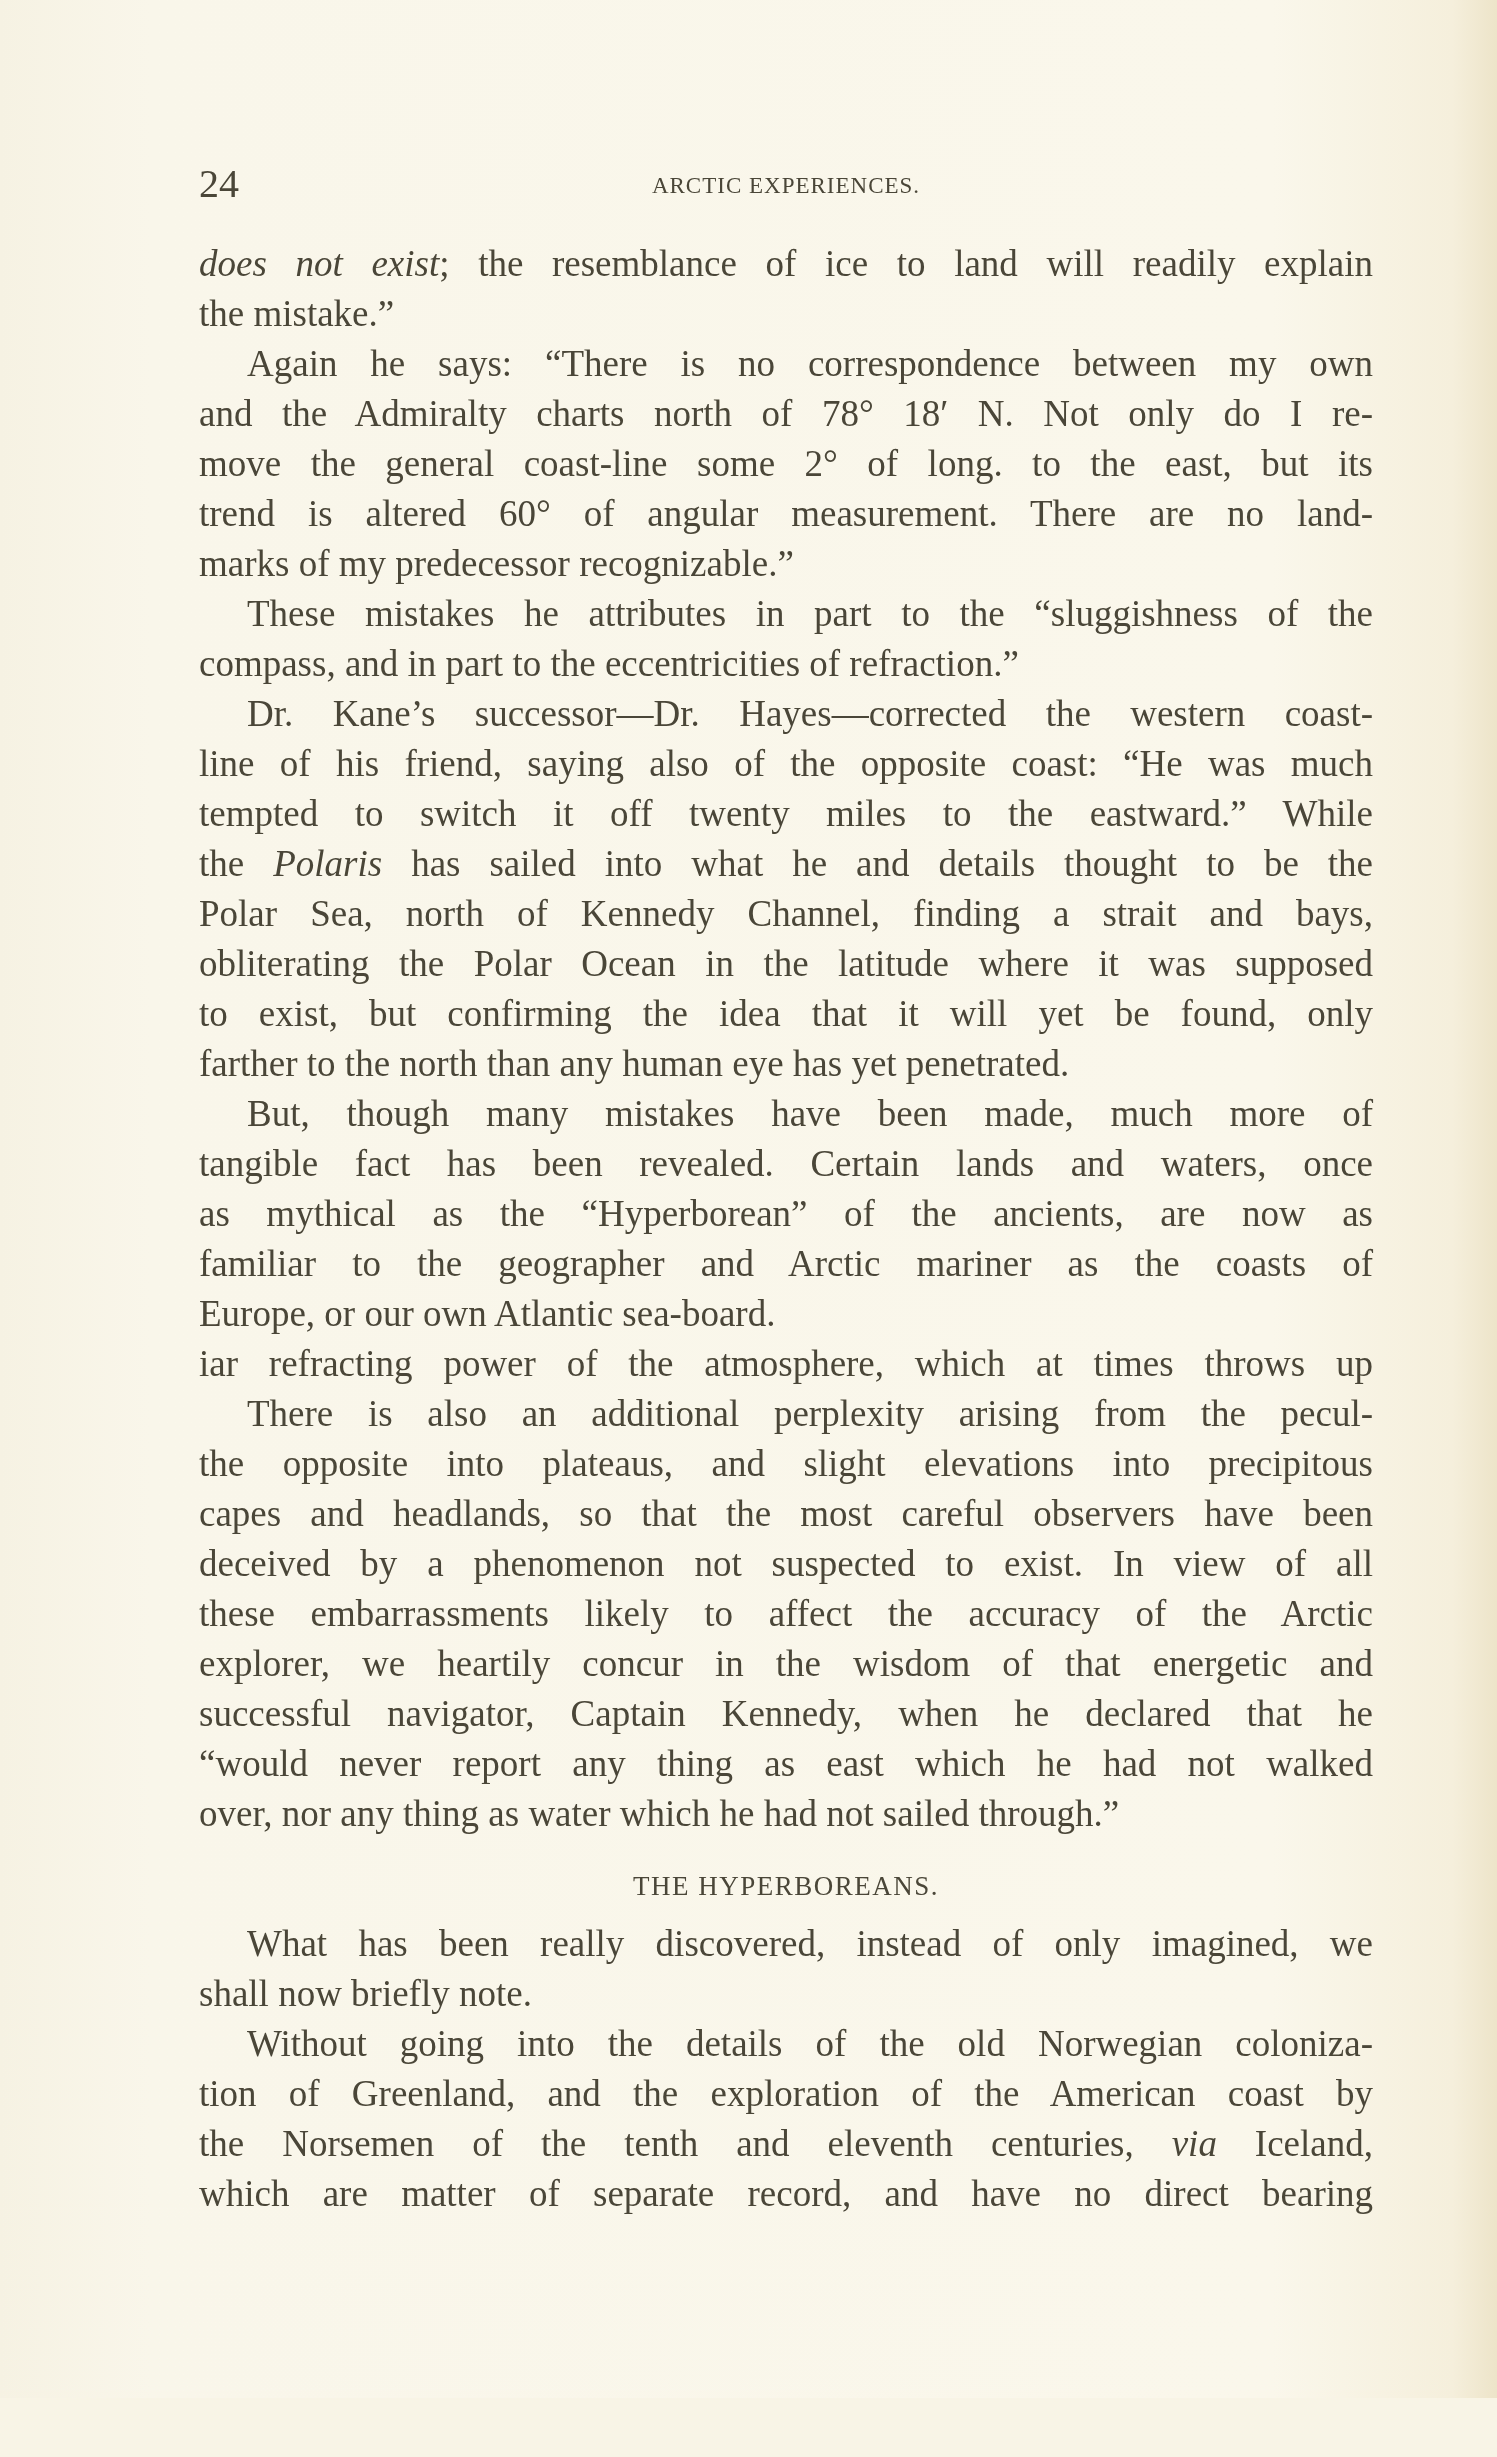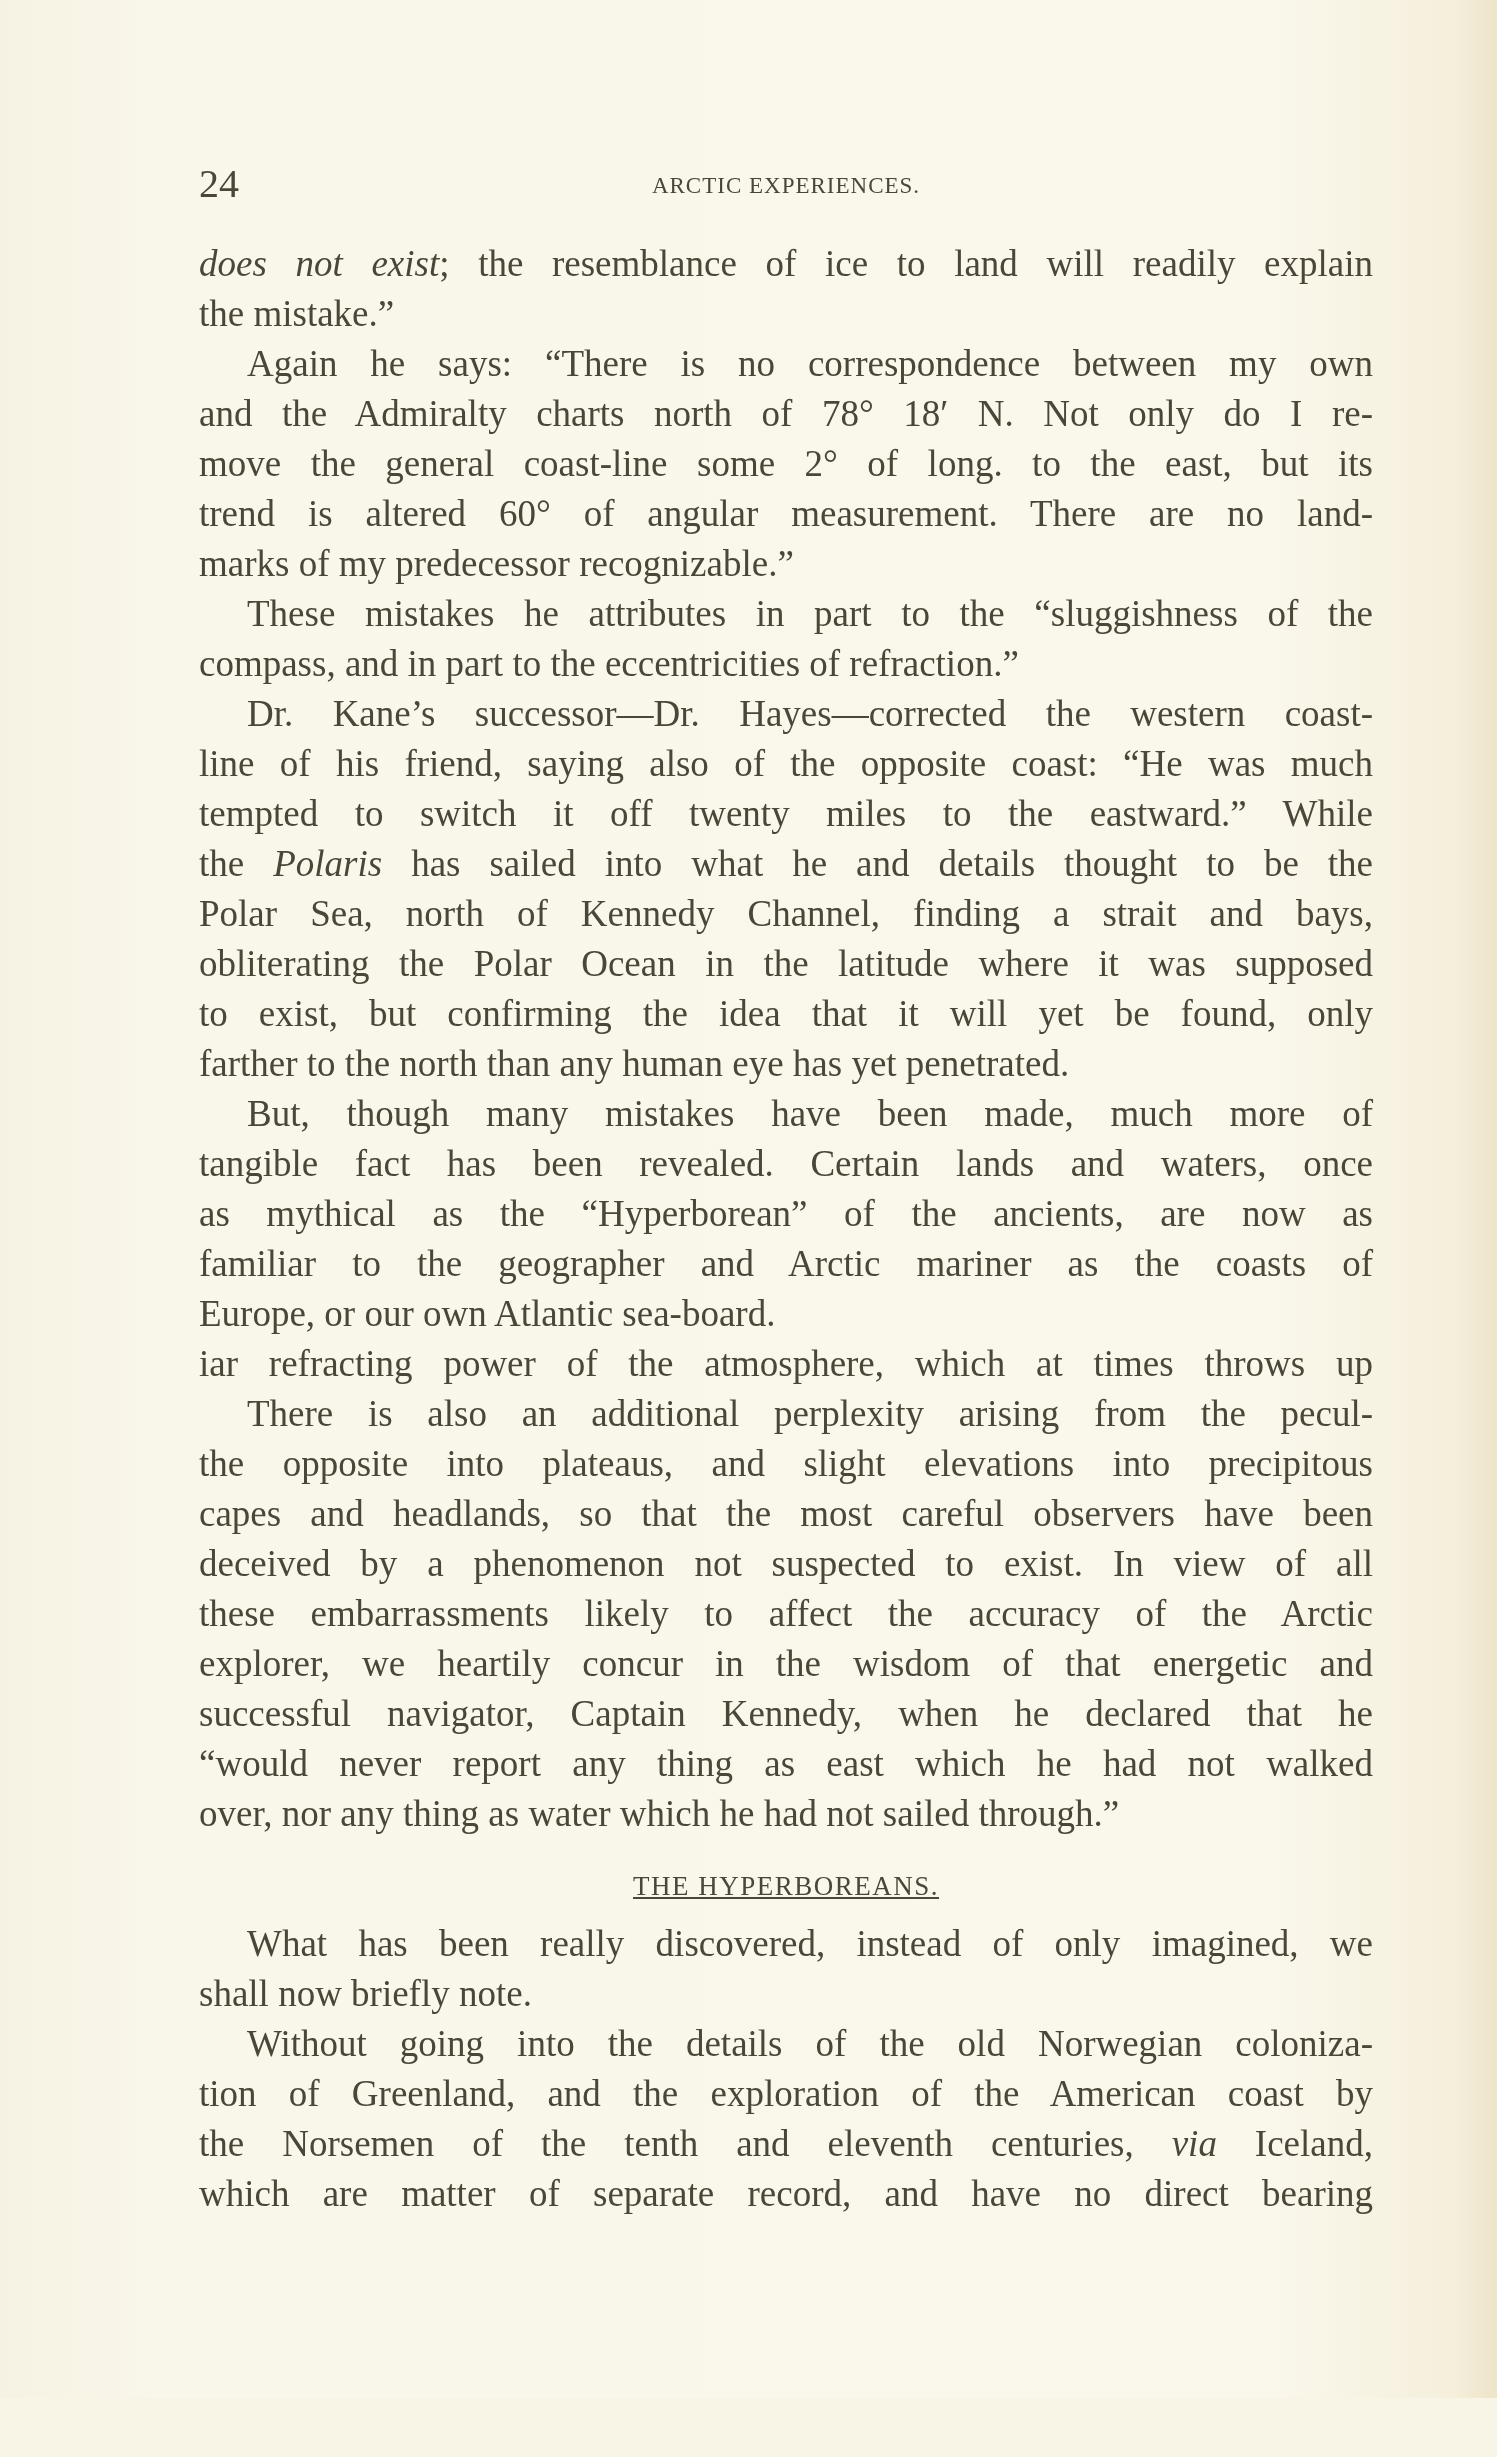--- a/index.html
+++ b/index.html
@@ -72,21 +72,20 @@
     }
     .section-heading {
       display: block;
       text-align: center;
       font-size: 27px;
       letter-spacing: 1.5px;
       height: 50px;
       line-height: 50px;
       margin-top: 22px;
       margin-bottom: 8px;
-      text-decoration: underline;
     }
     em { font-style: italic; }
   </style>
 </head>
 <body>
 
 <div class="page">
 
   <div class="running-head">
     <span class="page-number">24</span>

